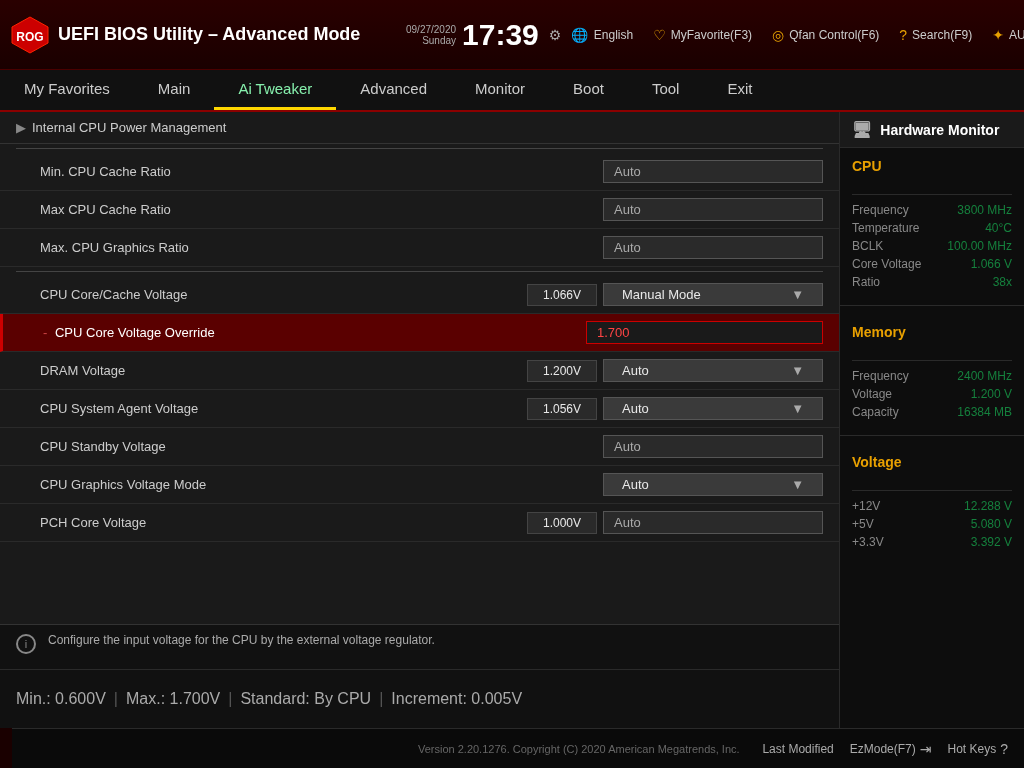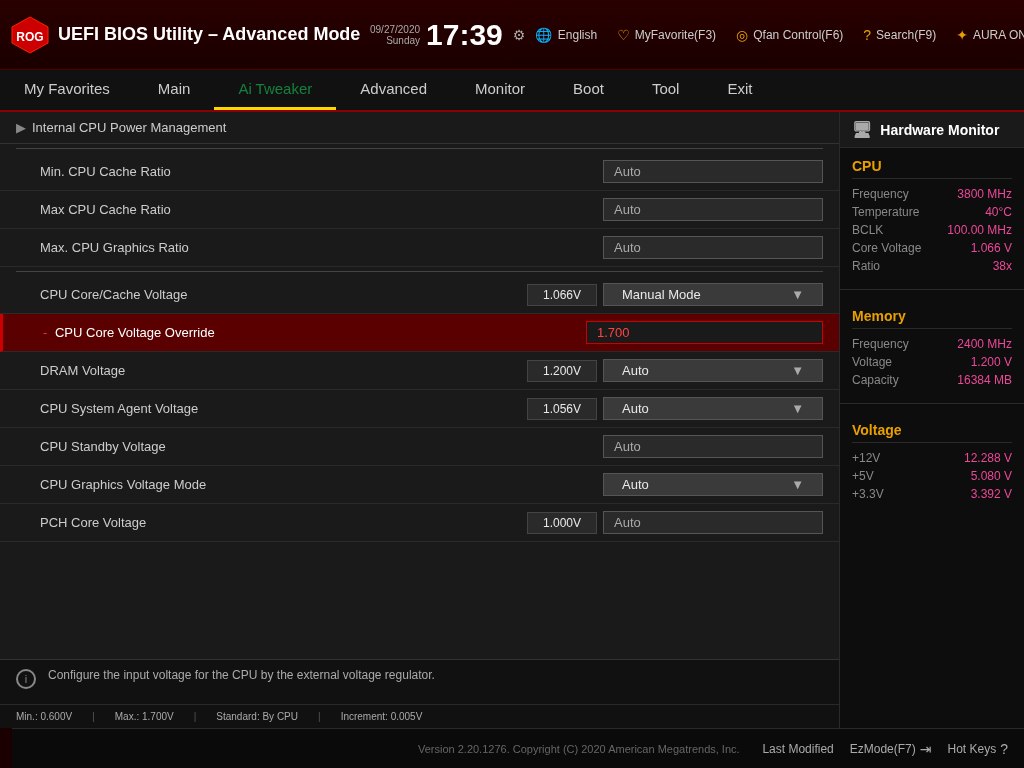--- a/index.html
+++ b/index.html
@@ -102,21 +102,21 @@
       padding: 0 24px;
       display: flex;
       align-items: center;
       font-size: 15px;
       color: #ccc;
       cursor: pointer;
       white-space: nowrap;
       border-bottom: 3px solid transparent;
     }
     .menu-item.active {
-      color: #15803d;
+      color: #86efac;
       border-bottom: 3px solid #ffd700;
     }
 
     
     .main-layout {
       position: relative;
       z-index: 5;
       display: flex;
       height: calc(768px - 70px - 42px - 40px);
     }
@@ -249,25 +249,25 @@
     }
     .info-text {
       font-size: 12px;
       color: #aaa;
     }
 
     
     .range-info {
       background: #111;
       border-top: 1px solid #2a2a2a;
-      padding: 6px 16px;
-      font-size: 10px;
+      padding: 20px 16px;
+      font-size: 16px;
       color: #aaa;
       display: flex;
-      gap: 20px;
+      gap: 8px;
     }
     .range-separator { color: #555; }
 
     
     .sidebar {
       width: 185px;
       background: #0d0d0d;
       border-left: 1px solid #2a2a2a;
       overflow-y: auto;
       padding-bottom: 10px;
@@ -287,30 +287,30 @@
 
     .sidebar-section {
       padding: 10px 12px 4px;
     }
     .sidebar-section-title {
       font-size: 14px;
       font-weight: bold;
       color: #e8a000;
       margin-bottom: 8px;
       border-bottom: 1px solid #2a2a2a;
-      padding-bottom: 4px;
+      padding-bottom: 20px;
     }
     .sidebar-row {
       display: flex;
       justify-content: space-between;
       margin-bottom: 4px;
       font-size: 12px;
     }
     .sidebar-label { color: #888; }
-    .sidebar-value { color: #ec4899; text-align: right; }
+    .sidebar-value { color: #15803d; text-align: right; }
     .sidebar-divider {
       height: 1px;
       background: #2a2a2a;
       margin: 8px 0;
     }
 
     
     .footer {
       position: relative;
       z-index: 10;
@@ -355,21 +355,21 @@
 <div class="header">
   <div class="header-logo">
     <svg class="rog-icon" viewBox="0 0 40 40">
       <polygon points="20,2 38,12 38,28 20,38 2,28 2,12" fill="#cc0000" stroke="#ff2200" stroke-width="1"></polygon>
       <text x="20" y="26" text-anchor="middle" fill="white" font-size="12" font-weight="bold">ROG</text>
     </svg>
     <span class="header-title">UEFI BIOS Utility – Advanced Mode</span>
   </div>
 
   <div style="display:flex;align-items:center;gap:6px;margin-left:10px;">
-    <div style="display:flex;flex-direction:column;align-items:flex-end;font-size:10px;color:#aaa;">
+    <div style="display:flex;flex-direction:column;align-items:flex-end;font-size:10px;color:#aaa;margin-left:36px;">
       <span>09/27/2020</span>
       <span>Sunday</span>
     </div>
     <span class="header-time">17:39</span>
     <span class="header-settings-icon">⚙</span>
   </div>
 
   <div class="header-nav">
     <div class="header-nav-item">
       <span class="nav-icon">🌐</span>

